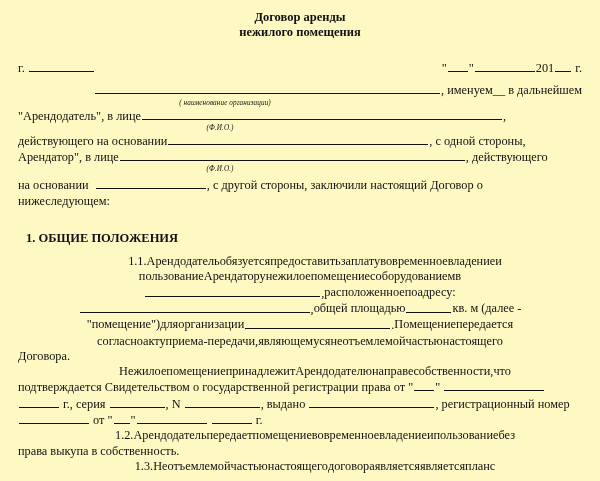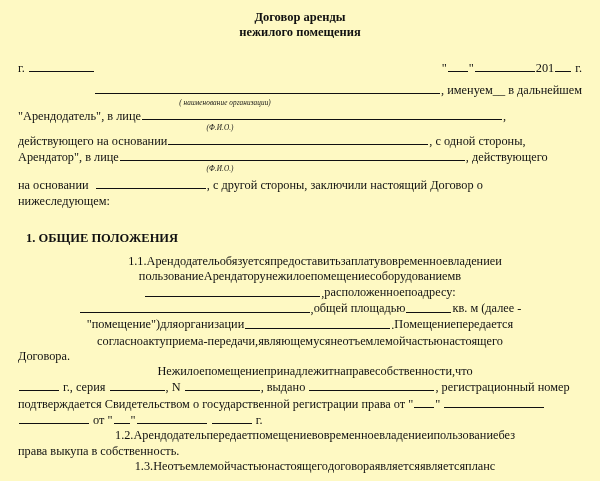--- a/index.html
+++ b/index.html
@@ -225,41 +225,42 @@
     <span>частью</span>
     <span>настоящего</span>
   </div>
 
   <div class="p">Договора.</div>
 
   <div class="stretch pad-left">
     <span>Нежилое</span>
     <span>помещение</span>
     <span>принадлежит</span>
+    <span>Арендодателю</span>
     <span>на</span>
     <span>праве</span>
     <span>собственности,</span>
     <span>что</span>
+  </div>
+
+  <div class="p">
+    <span>подтверждается Свидетельством о государственной регистрации права от</span>
+    <span>"</span><span class="ul ul-w20"></span><span>"</span>
+    <span class="ul ul-w100"></span>
   </div>
 
   <div class="p">
     <span class="ul ul-w40"></span>
     <span>г., серия</span>
     <span class="ul ul-w55"></span><span>,</span>
     <span>N</span>
     <span class="ul ul-w75"></span><span>,</span>
     <span>выдано</span>
     <span class="ul ul-w125"></span><span>,</span>
     <span>регистрационный номер</span>
-  </div>
-
-  <div class="p">
-    <span>подтверждается Свидетельством о государственной регистрации права от</span>
-    <span>"</span><span class="ul ul-w20"></span><span>"</span>
-    <span class="ul ul-w100"></span>
   </div>
 
   <div class="p">
     <span class="ul ul-w70"></span>
     <span>от</span>
     <span>"</span><span class="ul ul-w16"></span><span>"</span><span class="ul ul-w70"></span>
     <span class="ul ul-w40"></span>
     <span>г.</span>
   </div>
 

